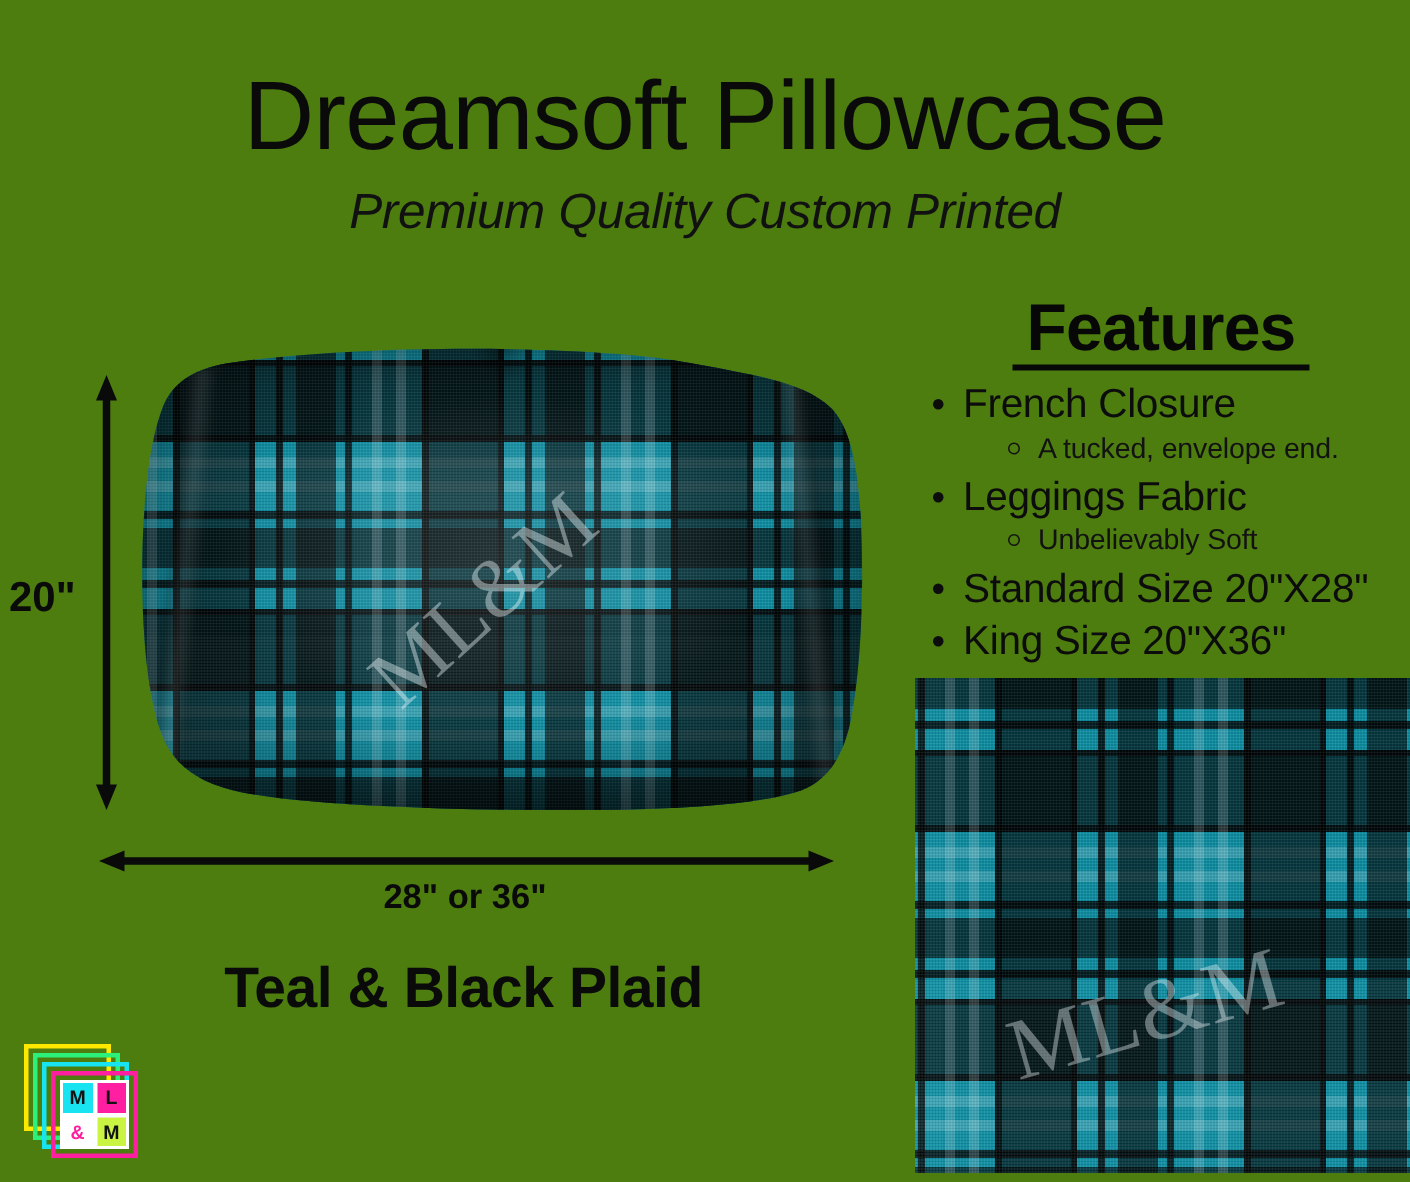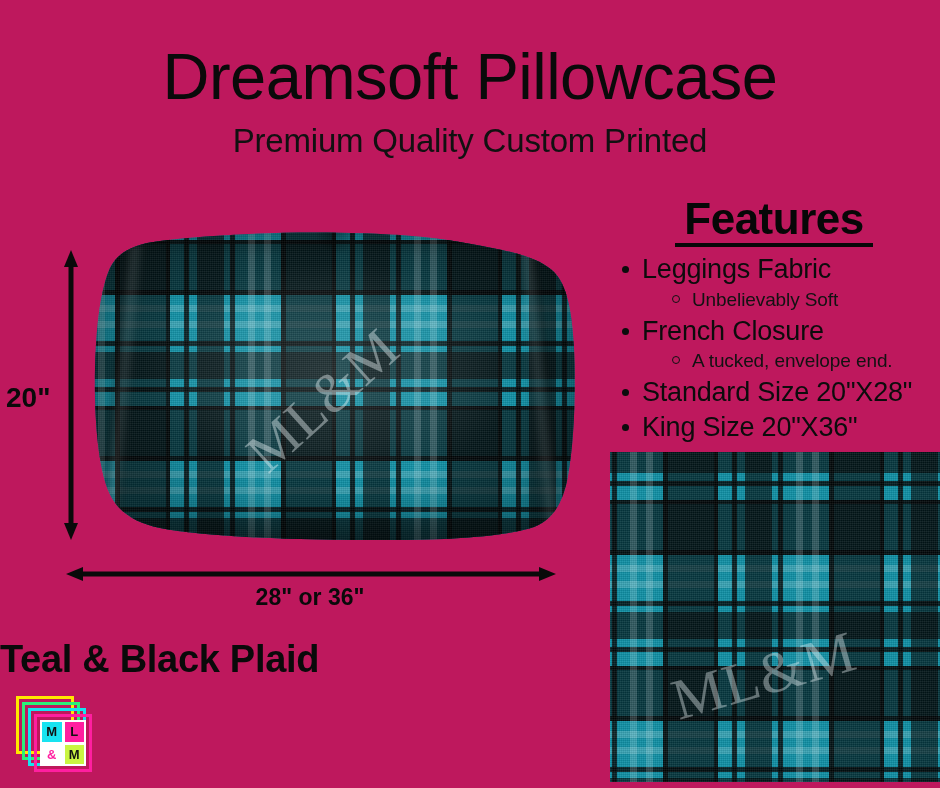--- a/index.html
+++ b/index.html
@@ -8,35 +8,35 @@
   html, body {
     width:940px; height:788px;
     background:#ffffff;
     font-family:"Liberation Sans", sans-serif;
     overflow:hidden;
   }
 
   #page {
     position:relative;
     width:940px; height:788px;
-    background:#be185d;
+    background:#4d7c0f;
   }
 
   
   .hdr-title {
     position:absolute; left:0; top:44px; width:940px;
     text-align:center;
     font-size:65px; font-weight:400; line-height:1.02;
     color:#0a0a0a; letter-spacing:-0.5px;
   }
   .hdr-sub {
     position:absolute; left:0; top:124px; width:940px;
     text-align:center;
     font-size:33px; font-weight:400; line-height:1.05;
-    color:#111111; letter-spacing:-0.2px;
+    color:#111111; letter-spacing:-0.2px;font-style:italic;
   }
 
   
   .plaid {
     background-color:#0e8fa4;
     background-image:
       
       repeating-linear-gradient(90deg,
         rgba(0,0,0,0.00) 0px,   rgba(0,0,0,0.00) 6px,
         rgba(0,0,0,0.78) 6px,   rgba(0,0,0,0.78) 11px,
@@ -150,21 +150,21 @@
   .dim-label {
     position:absolute;
     font-weight:700; color:#0a0a0a;
   }
   #dim-v-label { left:6px; top:382px; font-size:28px; }
   #dim-h-label { left:0; top:584px; width:620px; text-align:center; font-size:23px; }
 
   
   #caption {
     position:absolute; left:0; top:638px; width:618px;
-    text-align:left;
+    text-align:center;
     font-size:38px; font-weight:700; color:#0a0a0a;
     letter-spacing:-0.3px;
   }
 
   
   #features {
     position:absolute; left:608px; top:196px; width:332px;
   }
   #features-title {
     text-align:center;
@@ -281,29 +281,29 @@
   <div class="dim-label" id="dim-h-label">28" or 36"</div>
 
   <div id="caption">Teal &amp; Black Plaid</div>
 
   <div id="features">
     <div id="features-title">Features</div>
     <div id="features-rule"></div>
 
     <ul class="feat">
       <li class="lv1">
+        <span>French Closure</span>
+        <ul style="list-style:none;margin:0;padding:0;">
+          <li class="lv2">A tucked, envelope end.</li>
+        </ul>
+      </li>
+      <li class="lv1">
         <span>Leggings Fabric</span>
         <ul style="list-style:none;margin:0;padding:0;">
           <li class="lv2">Unbelievably Soft</li>
-        </ul>
-      </li>
-      <li class="lv1">
-        <span>French Closure</span>
-        <ul style="list-style:none;margin:0;padding:0;">
-          <li class="lv2">A tucked, envelope end.</li>
         </ul>
       </li>
       <li class="lv1">
         <span>Standard Size 20"X28"</span>
       </li>
       <li class="lv1">
         <span>King Size 20"X36"</span>
       </li>
     </ul>
   </div>

